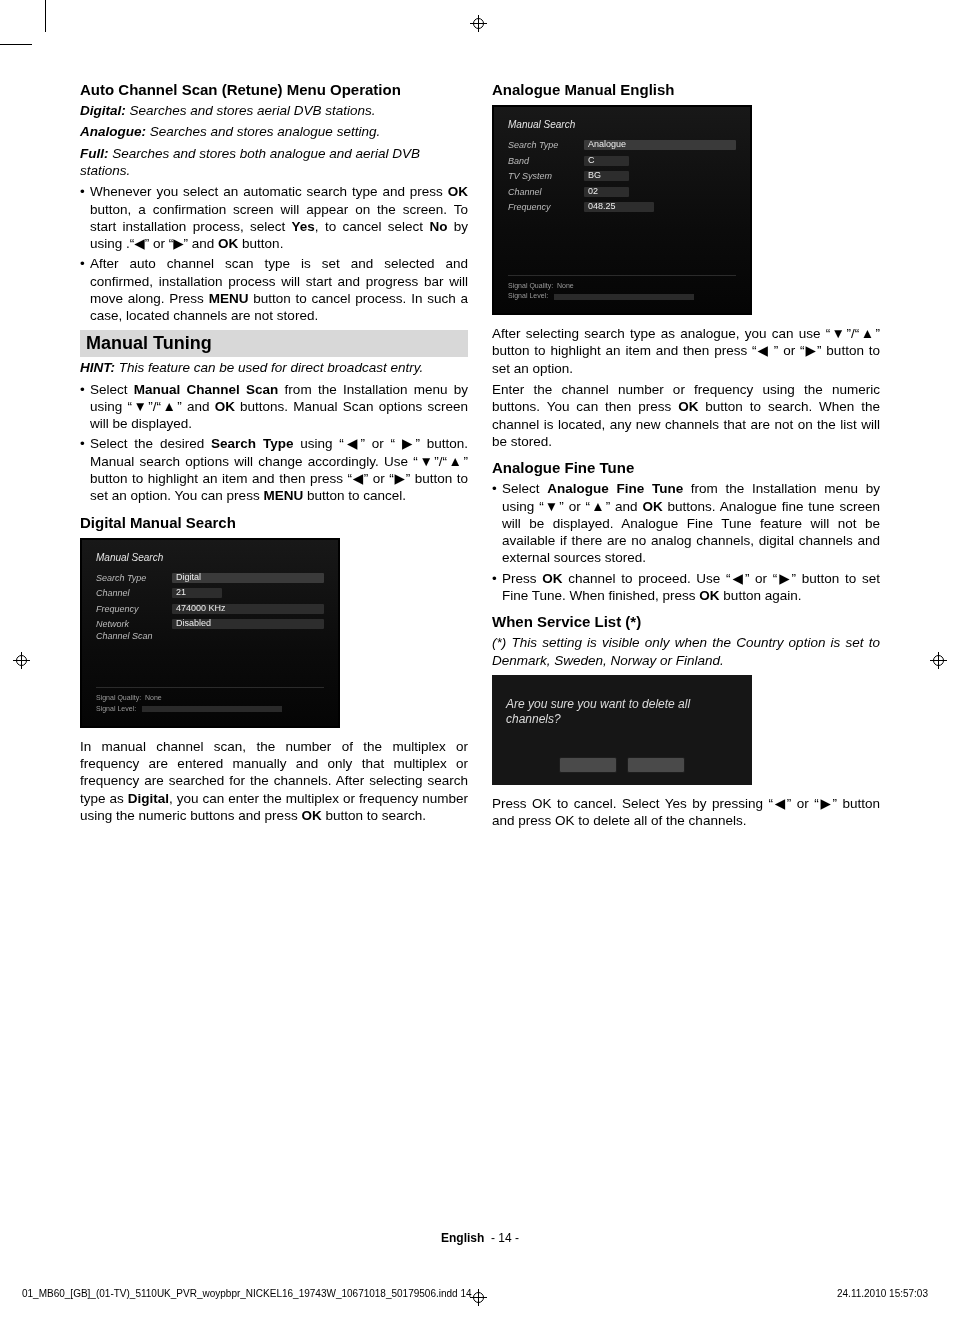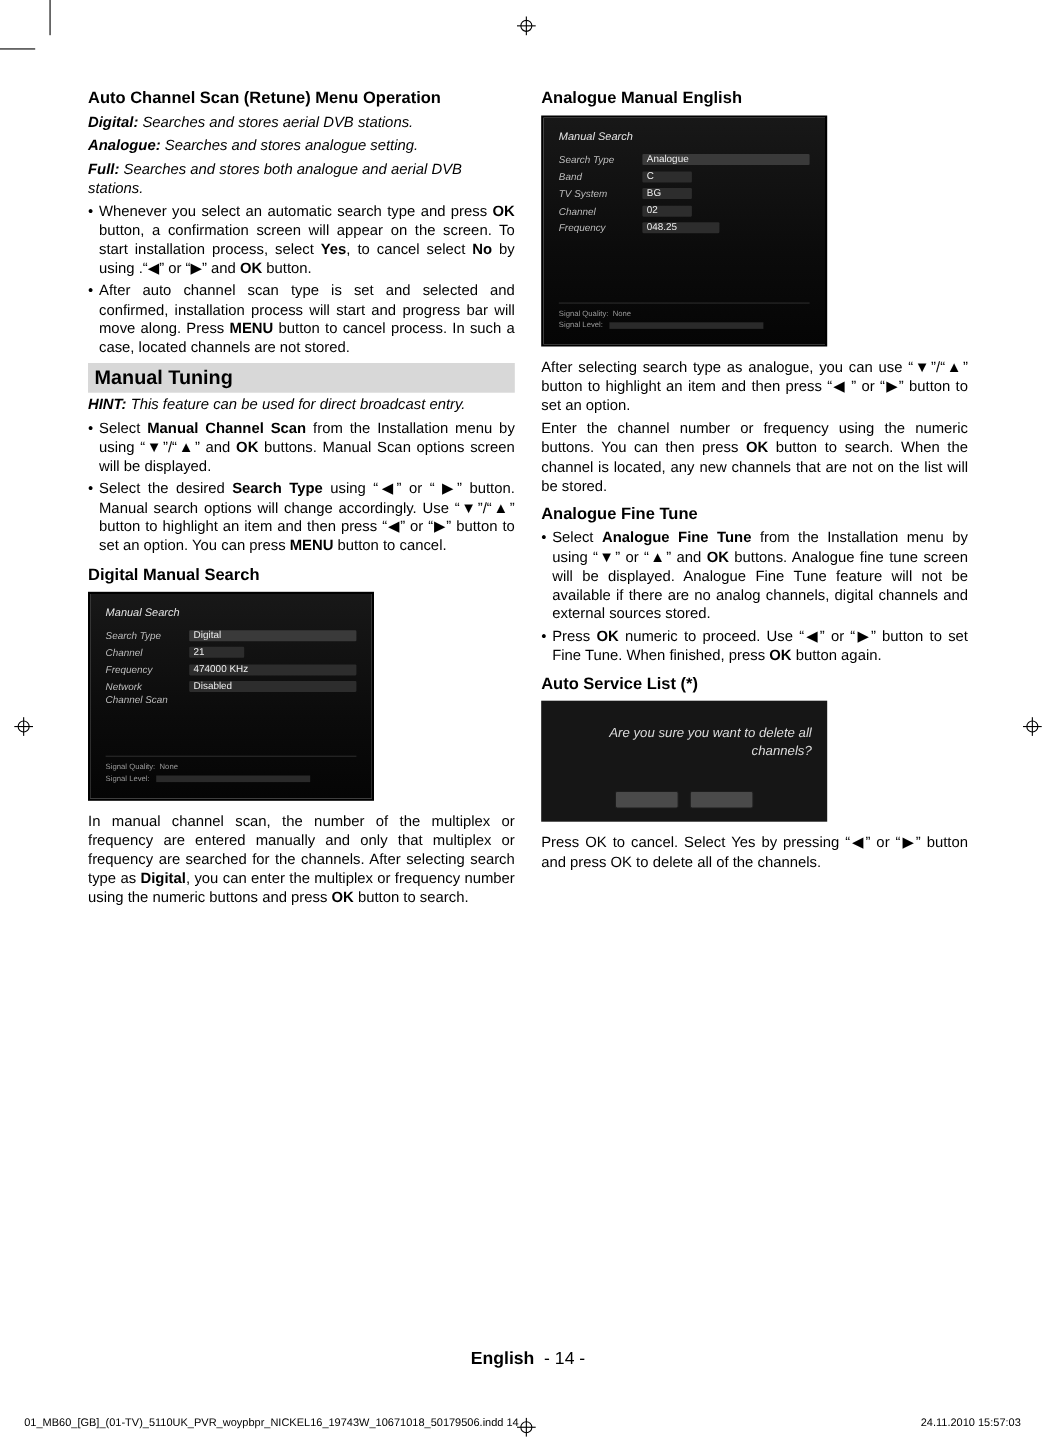--- a/index.html
+++ b/index.html
@@ -79,37 +79,37 @@
     font-size: 7px; color: #9a9a9a; line-height: 1.25;
   }
 
   .confirm {
     width: 260px; height: 110px;
     background: #161616;
     margin: 6px 0 10px 0;
     padding: 14px 14px;
     color: #dcdcdc;
     font-style: italic;
-    text-align: right;
+    text-align: left;
     position: relative;
   }
   .confirm .msg { font-size: 12px; margin-top: 8px; }
   .confirm .btns {
     position: absolute; bottom: 12px; left: 0; right: 0;
     display: flex; justify-content: center; gap: 10px;
   }
   .confirm .btn {
     width: 58px; height: 16px; background: #4a4a4a;
     border: 1px solid #1d1d1d; border-radius: 2px;
   }
 
   
   .pg-footer {
     position: absolute; bottom: 76px; left: 0; right: 0;
-    text-align: center; font-size: 16px;
+    text-align: center; font-size: 12px;
   }
   .indd-footer {
     position: absolute; bottom: 22px; left: 22px; right: 32px;
     display: flex; justify-content: space-between;
     font-size: 10px; color: #000;
   }
 </style>
 </head>
 <body>
 
@@ -257,25 +257,26 @@
     <p class="just">
       <span>Enter the channel number or frequency using the numeric buttons. You can then press </span><span class="b">OK</span><span> button to search. When the channel is located, any new channels that are not on the list will be stored.</span>
     </p>
 
     <h3 class="sub">Analogue Fine Tune</h3>
     <ul class="bul">
       <li>
         <span>Select </span><span class="b">Analogue Fine Tune</span><span> from the Installation menu by using “</span><span class="glyph">▼</span><span>” or “</span><span class="glyph">▲</span><span>” and </span><span class="b">OK</span><span> buttons. Analogue fine tune screen will be displayed. Analogue Fine Tune feature will not be available if there are no analog channels, digital channels and external sources stored.</span>
       </li>
       <li>
-        <span>Press </span><span class="b">OK</span><span> numeric to proceed. Use “</span><span class="glyph">◀</span><span>” or “</span><span class="glyph">▶</span><span>” button to set Fine Tune. When finished, press </span><span class="b">OK</span><span> button again.</span>
+        <span>Press </span><span class="b">OK</span><span> channel to proceed. Use “</span><span class="glyph">◀</span><span>” or “</span><span class="glyph">▶</span><span>” button to set Fine Tune. When finished, press </span><span class="b">OK</span><span> button again.</span>
       </li>
     </ul>
 
-    <h3 class="sub">Auto Service List (*)</h3>
+    <h3 class="sub">When Service List (*)</h3>
+    <p class="i just">(*) This setting is visible only when the Country option is set to Denmark, Sweden, Norway or Finland.</p>
 
     <div class="confirm">
       <div class="msg">Are you sure you want to delete all channels?</div>
       <div class="btns">
         <div class="btn"></div>
         <div class="btn"></div>
       </div>
     </div>
 
     <p class="just">

